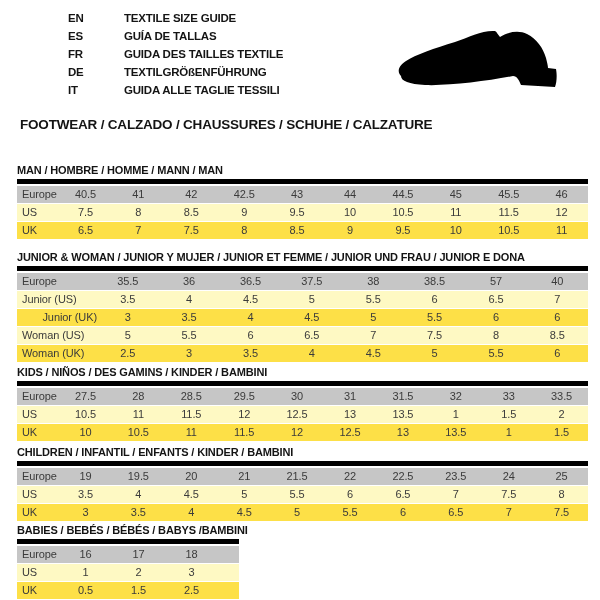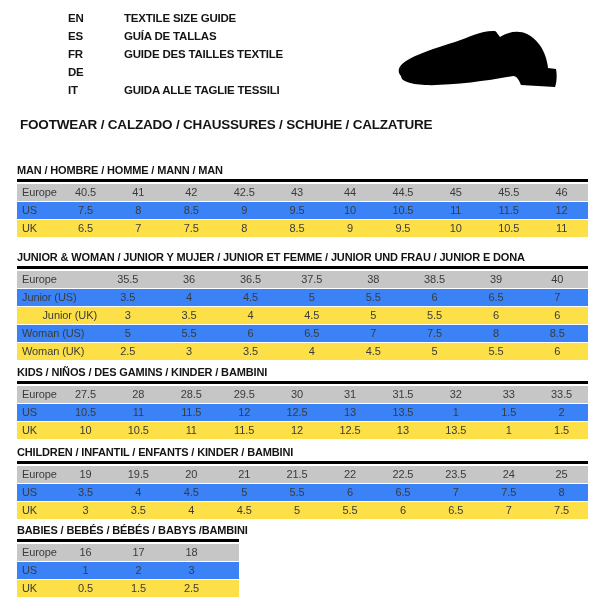--- a/index.html
+++ b/index.html
@@ -20,53 +20,54 @@
   .shoe { position:absolute; left:393px; top:24px; width:184px; height:78px; }
 
   section { position:absolute; left:17px; }
   .sec-0{top:164px} .sec-1{top:251px} .sec-2{top:366px} .sec-3{top:446px} .sec-4{top:524px}
 
   .sec-title {
     margin:0; font-size:11px; font-weight:bold; letter-spacing:-0.15px;
     line-height:13px; height:13px; white-space:nowrap;
   }
 
-  .tbl { margin-top:2px; border-top:3px solid #000000; padding-top:2px; }
+  .tbl { margin-top:2px; border-top:5px solid #000000; padding-top:2px; }
   .w-full  { width:571px; }
   .w-babies{ width:222px; }
 
   .trow {
     display:flex; height:17px; line-height:17px; margin-bottom:1px;
     font-size:11px; color:#3b3b3b; letter-spacing:-0.1px;
   }
   .shade-dark  { background:#c6c6c6; }
   .shade-light { background:#fde047; }
-  .shade-white { background:#3b82f6; }
+  .shade-white { background:#fef9c3; }
   .tlabel  { flex:0 0 auto; padding-left:5px; box-sizing:border-box; white-space:nowrap; }
   .tcell   { flex:1 1 0; text-align:center; }
   .tfiller { flex:0 0 auto; }
 </style>
 </head>
 <body>
 
 <ul class="lang-block">
   <li class="lang-row">
     <span class="lang-code">EN</span>
     <span class="lang-label">TEXTILE SIZE GUIDE</span>
   </li>
   <li class="lang-row">
     <span class="lang-code">ES</span>
     <span class="lang-label">GUÍA DE TALLAS</span>
   </li>
   <li class="lang-row">
     <span class="lang-code">FR</span>
-    <span class="lang-label">GUIDE DES TAILLES TEXTILE</span>
+    <span class="lang-label">GUIDA DES TAILLES TEXTILE</span>
   </li>
   <li class="lang-row">
     <span class="lang-code">DE</span>
+    <span class="lang-label">TEXTILGRÖßENFÜHRUNG</span>
   </li>
   <li class="lang-row">
     <span class="lang-code">IT</span>
     <span class="lang-label">GUIDA ALLE TAGLIE TESSILI</span>
   </li>
 </ul>
 
 <div class="shoe">
   <svg width="184" height="78" viewBox="0 0 184 78" xmlns="http://www.w3.org/2000/svg" aria-hidden="true">
     <path fill="#000000" d="
@@ -138,21 +139,21 @@
   <h2 class="sec-title">JUNIOR &amp; WOMAN / JUNIOR Y MUJER / JUNIOR ET FEMME / JUNIOR UND FRAU / JUNIOR E DONA</h2>
   <div class="tbl w-full">
       <div class="trow shade-dark">
         <span class="tlabel" style="width: 80px;">Europe</span>
         <span class="tcell">35.5</span>
         <span class="tcell">36</span>
         <span class="tcell">36.5</span>
         <span class="tcell">37.5</span>
         <span class="tcell">38</span>
         <span class="tcell">38.5</span>
-        <span class="tcell">39</span>
+        <span class="tcell">57</span>
         <span class="tcell">40</span>
       </div>
       <div class="trow shade-white">
         <span class="tlabel" style="width: 80px;">Junior (US)</span>
         <span class="tcell">3.5</span>
         <span class="tcell">4</span>
         <span class="tcell">4.5</span>
         <span class="tcell">5</span>
         <span class="tcell">5.5</span>
         <span class="tcell">6</span>

